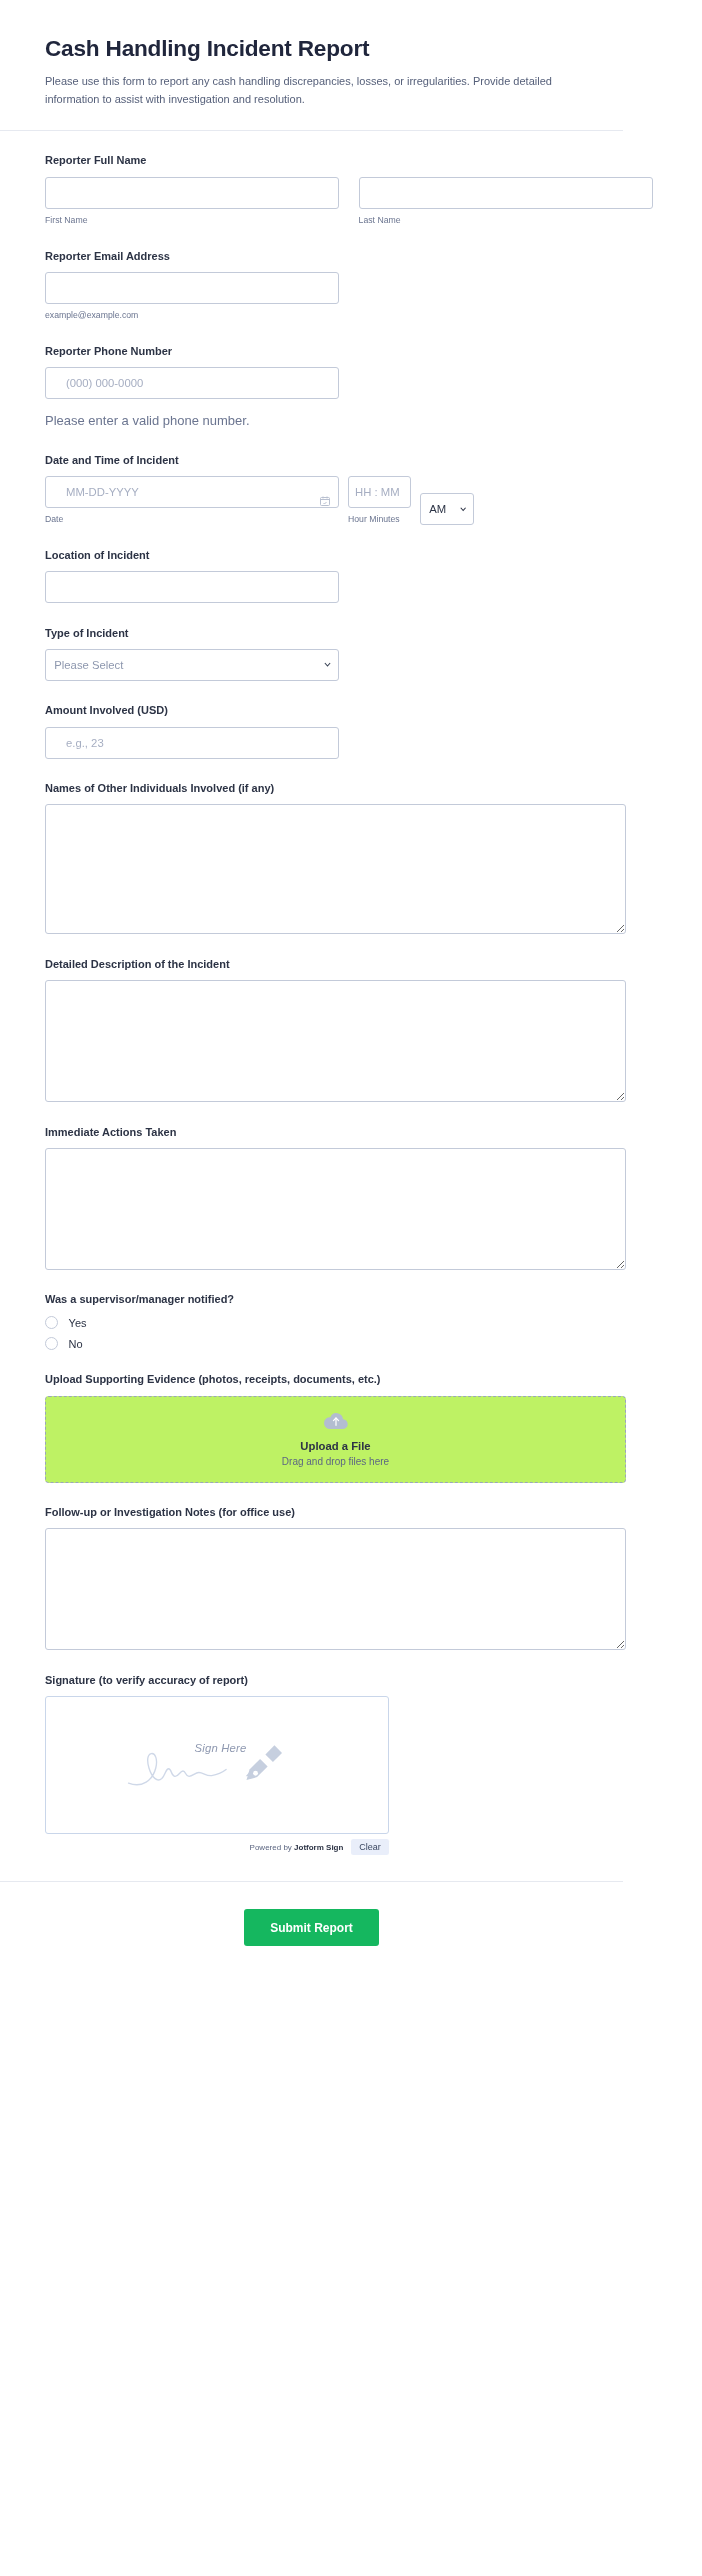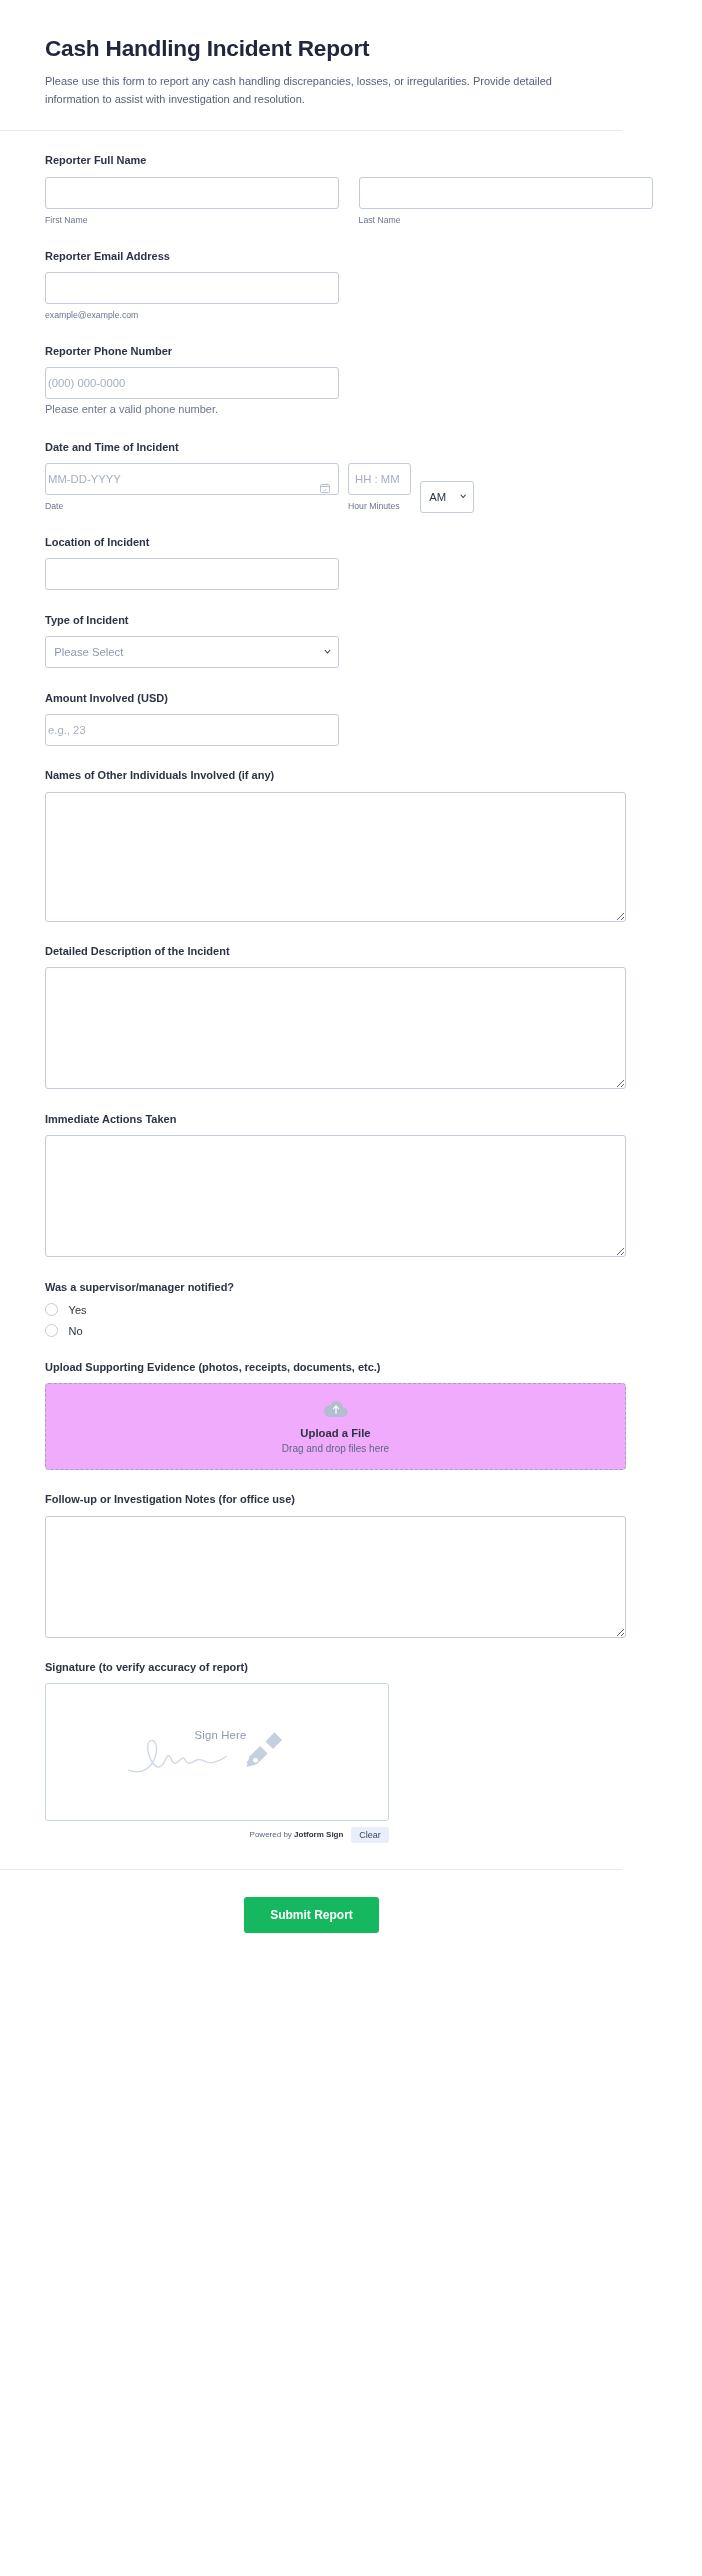--- a/index.html
+++ b/index.html
@@ -46,35 +46,35 @@
     margin-bottom: 8.3px;
     line-height: 1.35;
   }
   .sublabel {
     font-size: 8.7px;
     color: #6b7590;
     margin-top: 5.3px;
     line-height: 1.4;
   }
   .hint {
-    font-size: 11px;
+    font-size: 13px;
     color: #6b7590;
-    margin-top: 3px;
+    margin-top: 13px;
     line-height: 1.4;
   }
 
   .txt {
     height: 32px;
     border: 0.8px solid #c3cad9;
     border-radius: 3px;
     background: #fff;
     font-family: "Liberation Sans", sans-serif;
     font-size: 11.3px;
     color: #2c3345;
-    padding: 0 2px;
+    padding: 0 20px;
     outline: none;
     width: 100%;
   }
   .txt::placeholder { color: #a6aec2; }
 
   
   .row { display: flex; gap: 19.6px; }
   .col { flex: 0 0 294px; max-width: 294px; }
 
   .w-half { width: 294px; }
@@ -160,21 +160,21 @@
     width: 344px; height: 138px;
     border: 0.8px solid #c9d6ea;
     border-radius: 3px;
     background: #fff;
     position: relative;
     overflow: hidden;
   }
   .sig-inner {
     position: absolute; left: 50%; top: 52%;
     transform: translate(-50%,-50%);
-    width: 189px; height: 53px;
+    width: 189px; height: 53px; font-style: italic;
   }
   .sig-text {
     position: absolute;
     left: 72px; top: 0;
     font-size: 11.3px; color: #8e98b0;
     letter-spacing: 0.2px;
   }
   .sig-footer {
     display: flex; align-items: center; justify-content: flex-end;
     gap: 7.5px; margin-top: 5.3px; width: 344px;
@@ -340,21 +340,21 @@
         </div>
         <div class="radio-item">
           <span class="radio-dot"></span>
           <span class="radio-label">No</span>
         </div>
       </div>
     </div>
 
     <div class="field">
       <label class="field-label">Upload Supporting Evidence (photos, receipts, documents, etc.)</label>
-      <div class="upload-box" style="background: #f0abfc;">
+      <div class="upload-box" style="background: #bef264;">
         <span class="cloud-ico">
           <svg width="26" height="19.6" viewBox="0 0 34 26" fill="none">
             <path d="M8.4 24h17.2a6.6 6.6 0 0 0 .7-13.2A8.7 8.7 0 0 0 9.6 8.2 6.9 6.9 0 0 0 8.4 24z" fill="#b3bdd0"></path>
             <path d="M17 19V9.5" stroke="#ffffff" stroke-width="1.6" stroke-linecap="round"></path>
             <path d="M13.6 12.8L17 9.3l3.4 3.5" stroke="#ffffff" stroke-width="1.6" stroke-linecap="round" stroke-linejoin="round" fill="none"></path>
           </svg>
         </span>
         <div class="upload-title">Upload a File</div>
         <div class="upload-sub">Drag and drop files here</div>
       </div>

